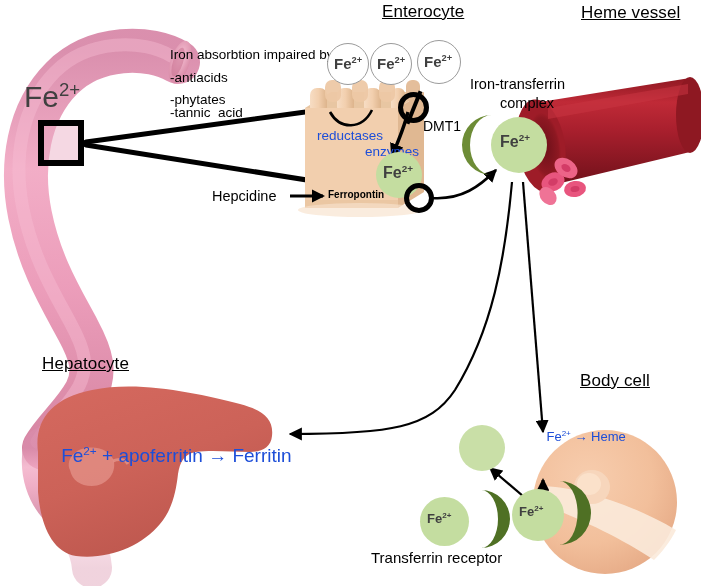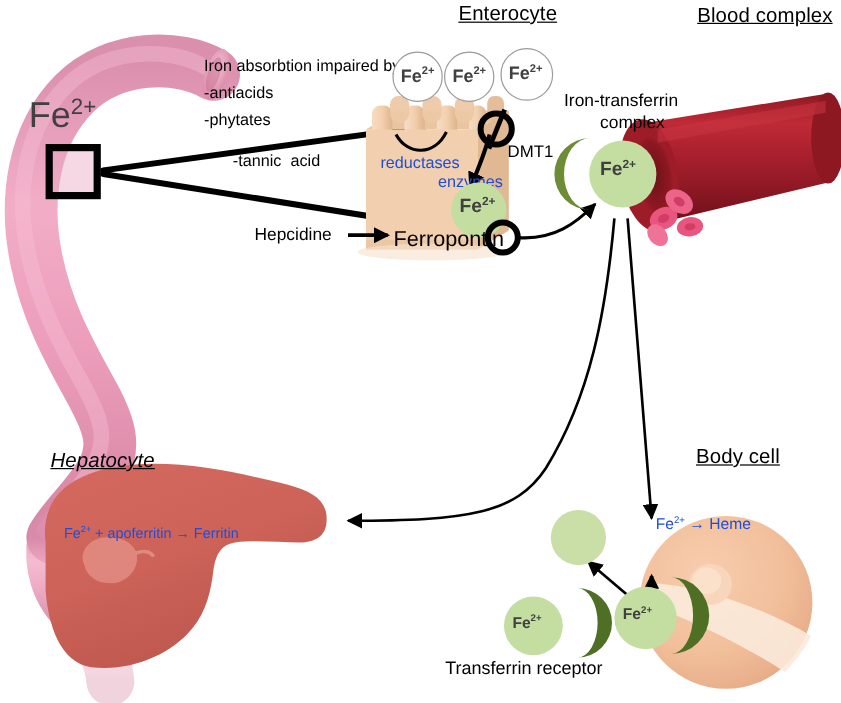--- a/index.html
+++ b/index.html
@@ -304,34 +304,34 @@
     <line x1="537" y1="508" x2="490" y2="468" stroke="#000" stroke-width="2.2" marker-end="url(#arrowThin)"></line>
 
     <line x1="543" y1="512" x2="543" y2="480" stroke="#000" stroke-width="3" marker-end="url(#arrowFat)"></line>
   </svg>
 
   <div class="hl-box" style="left:38px; top:120px; width:46px; height:46px;"></div>
 
 
   <div class="sec-title" style="left:334px; top:2px;margin-left:48px;">Enterocyte</div>
 
-  <div class="sec-title" style="left:581px; top:3px;">Blood complex</div>
-
-  <div class="sec-title" style="left:42px; top:374px;font-style:italic;">Hepatocyte</div>
+  <div class="sec-title" style="left:581px; top:3px;">Heme vessel</div>
+
+  <div class="sec-title" style="left:42px; top:354px;">Hepatocyte</div>
 
   <div class="sec-title" style="left:580px; top:371px;">Body cell</div>
 
   <div class="ion-label big-ion" style="left:24px; top:82px;">
     <span>Fe</span><sup>2+</sup>
   </div>
 
   <div class="plain-text" style="left:170px; top:47px;">Iron absorbtion impaired by:</div>
   <div class="plain-text" style="left:170px; top:70px;text-align:center;">-antiacids</div>
   <div class="plain-text" style="left:170px; top:92px;">-phytates</div>
-  <div class="plain-text" style="left:170px; top:126px;margin-left:24px;">-tannic  acid</div>
+  <div class="plain-text" style="left:170px; top:105px;">-tannic  acid</div>
 
   <div class="free-circle" style="left:327px; top:43px; width:42px; height:42px;"></div>
   <div class="ion-label circle-ion" style="left:334px; top:56px;">
     <span>Fe</span><sup>2+</sup>
   </div>
 
   <div class="free-circle" style="left:370px; top:43px; width:42px; height:42px;"></div>
   <div class="ion-label circle-ion" style="left:377px; top:56px;">
     <span>Fe</span><sup>2+</sup>
   </div>
@@ -349,32 +349,32 @@
   <div class="bold-text" style="left:317px; top:128px;">reductases</div>
   <div class="bold-text" style="left:317px; top:144px;margin-left:48px;">enzymes</div>
 
   <div class="green-ball" style="left:376px; top:152px; width:46px; height:46px;"></div>
   <div class="ion-label mid-ion" style="left:383px; top:165px;">
     <span>Fe</span><sup>2+</sup>
   </div>
 
   <div class="plain-text" style="left:212px; top:188px; font-size:14.5px;">Hepcidine</div>
 
-  <div class="plain-text" style="left:328px; top:189px; font-size:18px;">Ferropontin</div>
+  <div class="plain-text" style="left:328px; top:189px; font-size:10px;font-weight:bold;">Ferropontin</div>
   <div class="inhibit-ring" style="left:404px; top:183px; width:30px; height:30px;"></div>
 
   <div class="plain-text" style="left:470px; top:76px; font-size:14.5px;">Iron-transferrin</div>
   <div class="plain-text" style="left:500px; top:95px; font-size:14.5px;">complex</div>
 
   <div class="green-ball" style="left:491px; top:117px; width:56px; height:56px;"></div>
   <div class="ion-label mid-ion" style="left:500px; top:134px;">
     <span>Fe</span><sup>2+</sup>
   </div>
 
-  <div class="bold-text" style="left:40px; top:423px; font-size:12px;">
+  <div class="bold-text" style="left:40px; top:423px; font-size:19px;">
     <span>Fe</span><sup style="font-size:0.62em; vertical-align:super; line-height:0;">2+</sup><span> + apoferritin → Ferritin</span>
   </div>
 
   <div class="green-ball pale" style="left:459px; top:425px; width:46px; height:46px;"></div>
 
   <div class="green-ball" style="left:420px; top:497px; width:49px; height:49px;"></div>
   <div class="ion-label small-ion" style="left:427px; top:512px;">
     <span>Fe</span><sup>2+</sup>
   </div>
 

